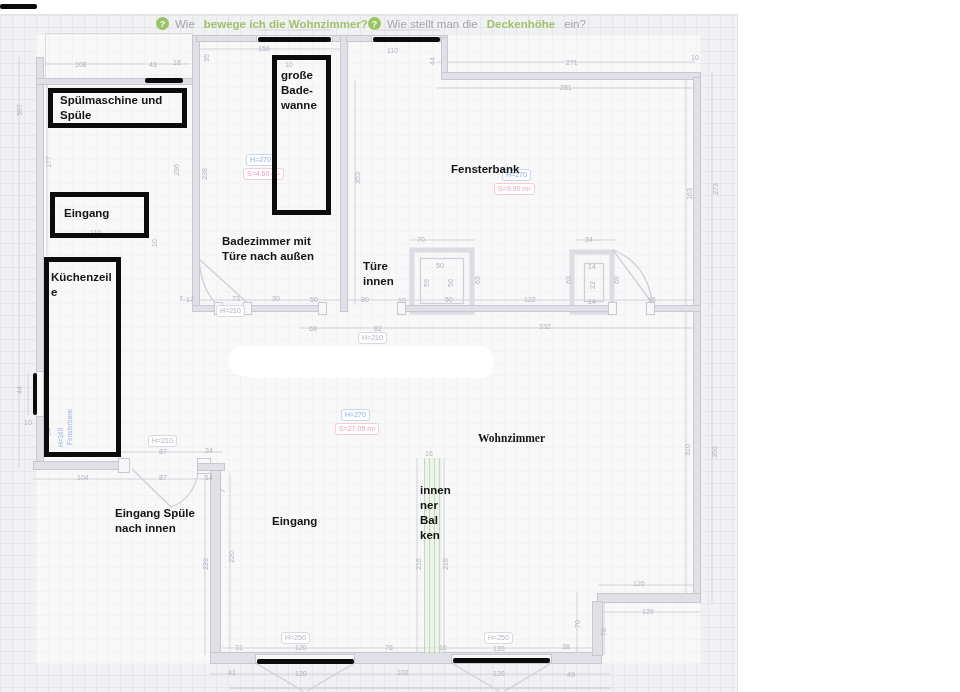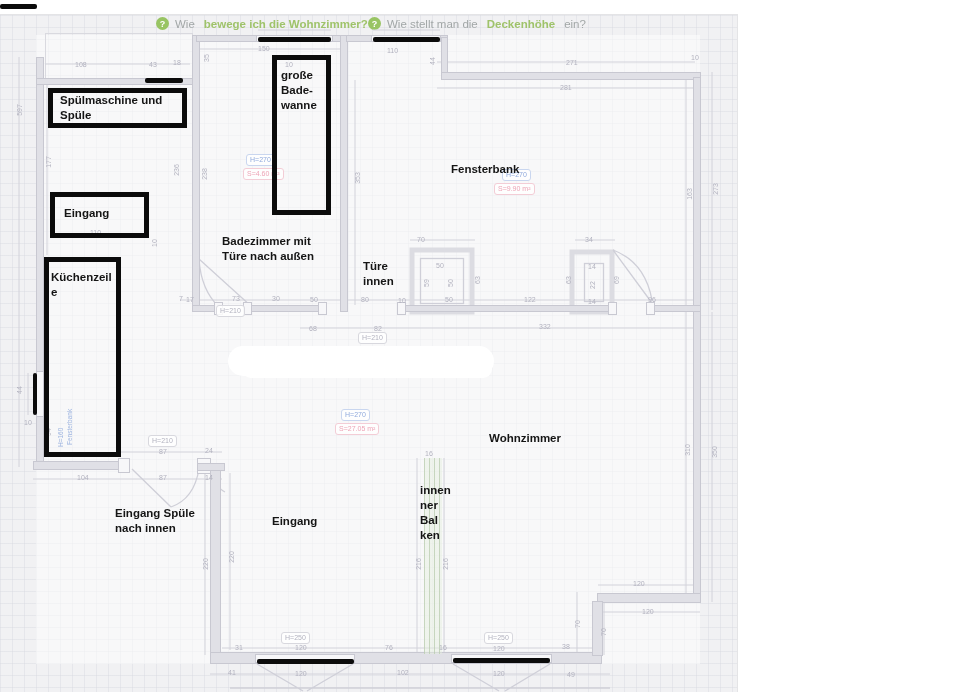--- a/index.html
+++ b/index.html
@@ -226,21 +226,21 @@
 Bade-
 wanne</span>
       <span class="alabel" style="left: 64px; top: 206px;">Eingang</span>
       <span class="alabel" style="left: 51px; top: 270px;">Küchenzeil
 e</span>
       <span class="alabel" style="left: 222px; top: 234px;">Badezimmer mit
 Türe nach außen</span>
       <span class="alabel" style="left: 363px; top: 259px;">Türe
 innen</span>
       <span class="alabel" style="left: 451px; top: 162px;">Fensterbank</span>
-      <span class="alabel" style="left: 489px; top: 431px;">Wohnzimmer</span>
+      <span class="alabel" style="left: 478px; top: 431px; font-family: Liberation Serif, serif;">Wohnzimmer</span>
       <span class="alabel" style="left: 272px; top: 514px;">Eingang</span>
       <span class="alabel" style="left: 420px; top: 483px;">innen
 ner
 Bal
 ken</span>
       <span class="alabel" style="left: 115px; top: 506px;">Eingang Spüle
 nach innen</span>
     </div>
 
 </div>

